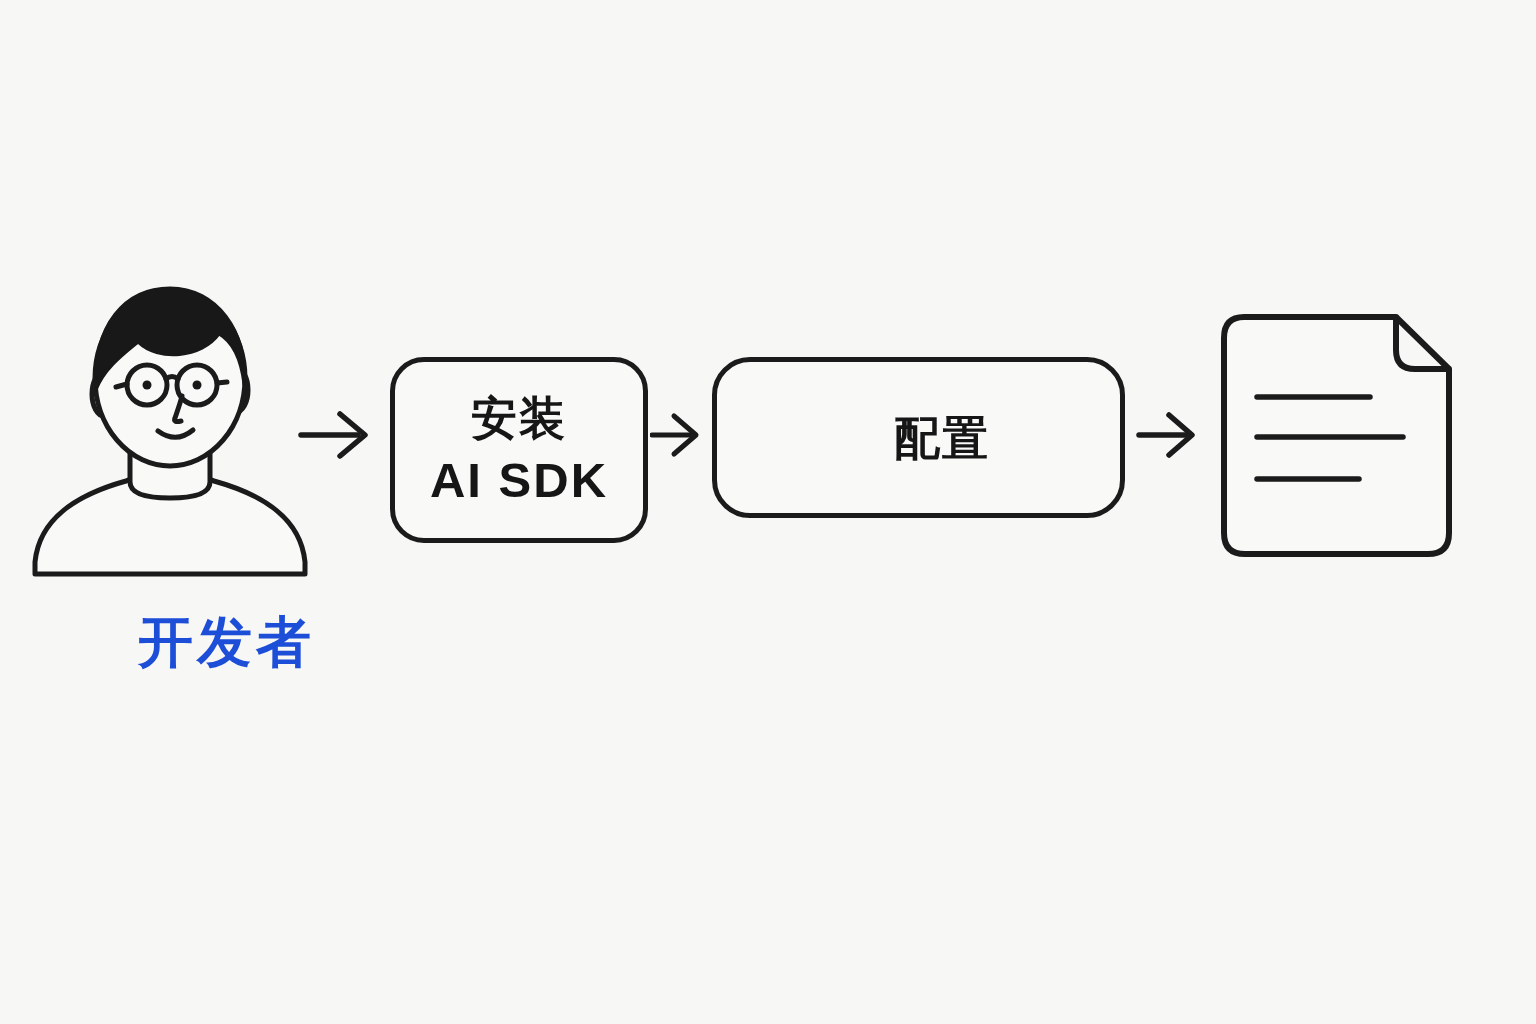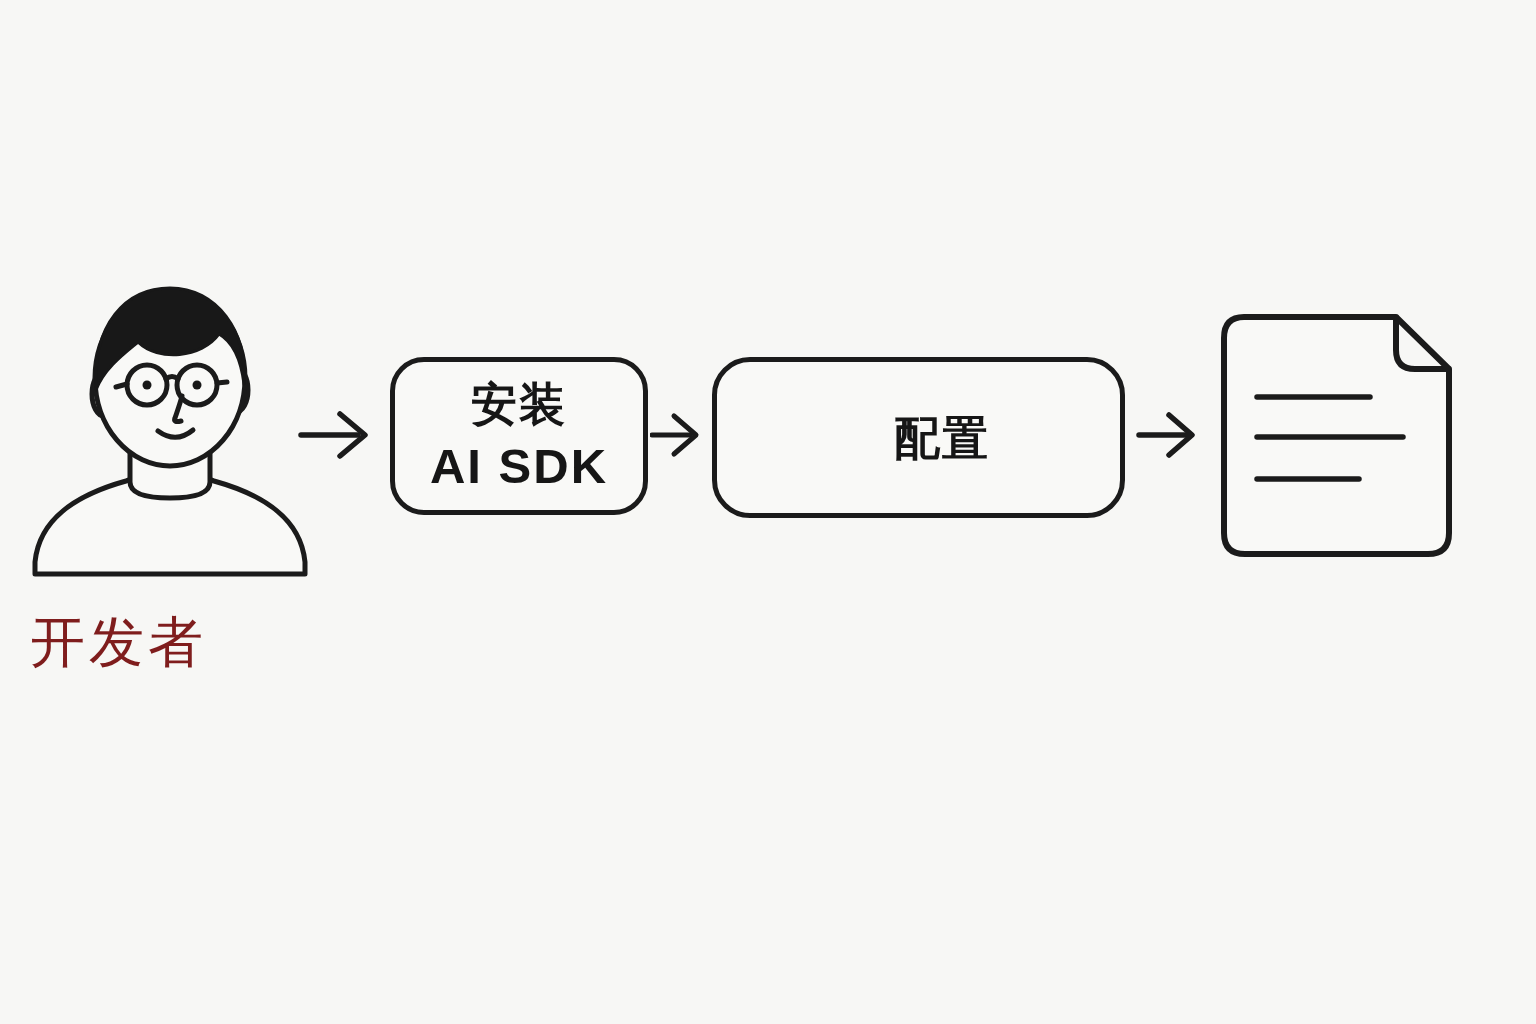--- a/index.html
+++ b/index.html
@@ -43,24 +43,24 @@
     line-height: 64px;
     letter-spacing: 2px;
     white-space: nowrap;
   }
 
   .actor-label {
     position: absolute;
     left: 30px;
     top: 606px;
     width: 285px;
-    text-align: left;
+    text-align: right;
     font-size: 55px;
-    font-weight: 400;
-    color: #7f1d1d;
+    font-weight: 700;
+    color: #1d4ed8;
     letter-spacing: 4px;
     white-space: nowrap;
   }
 
   svg { display: block; }
 </style>
 </head>
 <body>
 
 <div id="canvas">
@@ -104,21 +104,21 @@
 
   <div class="abs" style="left:298px; top:407px;">
     <svg width="82" height="56" viewBox="0 0 82 56">
       <g stroke="#1b1b1b" stroke-width="5.5" fill="none" stroke-linecap="round" stroke-linejoin="round">
         <path d="M 3,28 L 60,28"></path>
         <path d="M 42,7 L 67,28 L 42,49"></path>
       </g>
     </svg>
   </div>
 
-  <div class="flow-box" style="left:390px; top:357px; width:258px; height:158px;">
+  <div class="flow-box" style="left:390px; top:357px; width:258px; height:186px;">
     <div class="line1">安装</div>
     <div class="line2">AI SDK</div>
   </div>
 
   <div class="abs" style="left:650px; top:409px;">
     <svg width="58" height="52" viewBox="0 0 58 52">
       <g stroke="#1b1b1b" stroke-width="5" fill="none" stroke-linecap="round" stroke-linejoin="round">
         <path d="M 2,26 L 40,26"></path>
         <path d="M 24,7 L 46,26 L 24,45"></path>
       </g>

